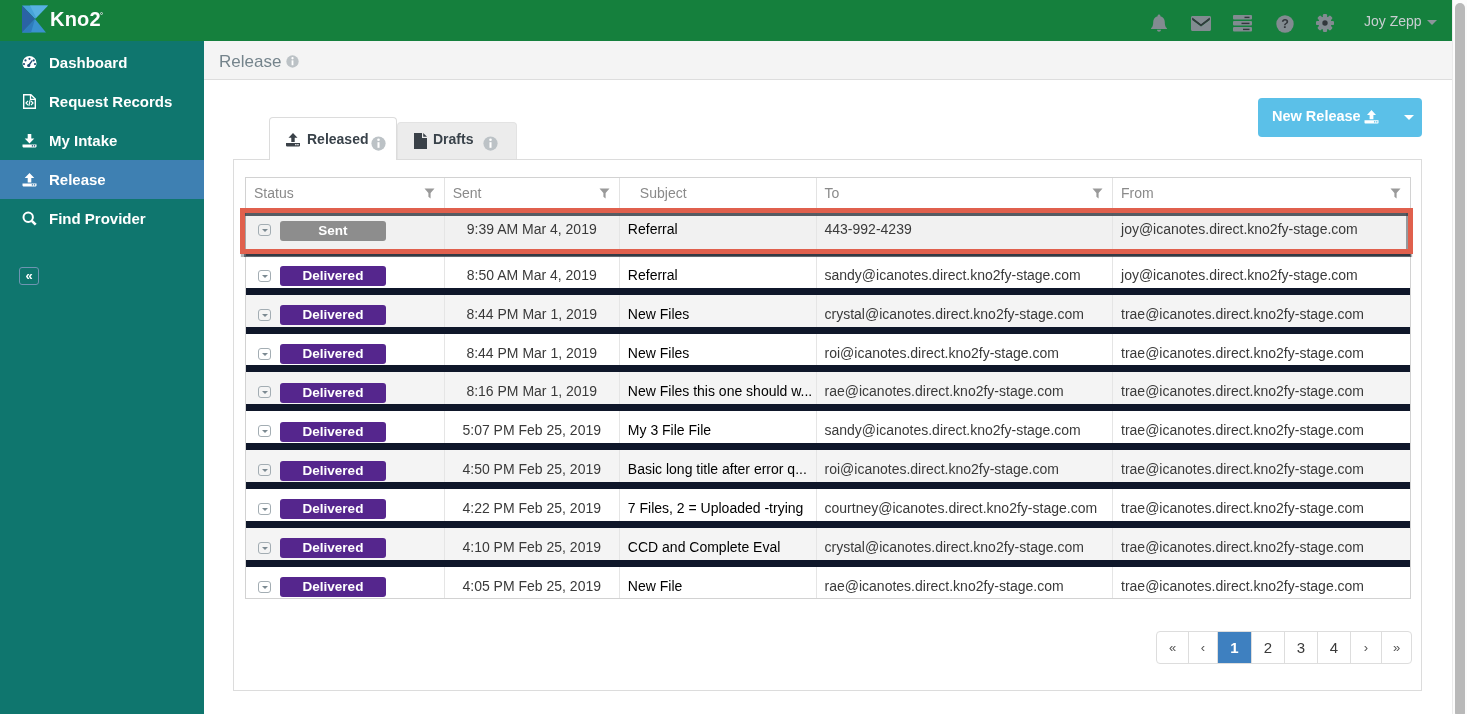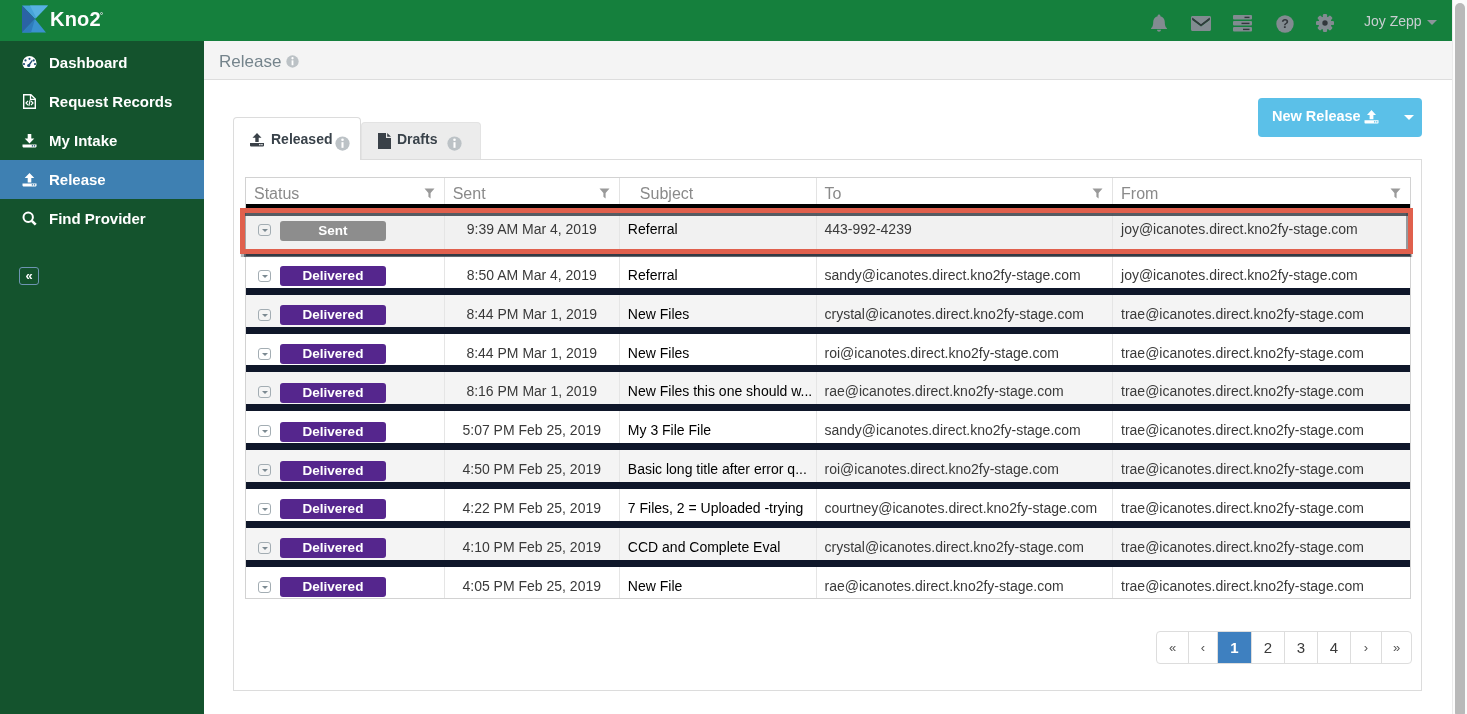--- a/index.html
+++ b/index.html
@@ -5,44 +5,44 @@
 * { margin:0; padding:0; box-sizing:border-box; }
 html,body { width:1467px; height:714px; overflow:hidden; font-family:"Liberation Sans",sans-serif; background:#fff; }
 .topbar { position:absolute; left:0; top:0; width:1452px; height:41px; background:#15803d; }
 .logo { position:absolute; left:22px; top:5px; }
 .logotext { position:absolute; left:50px; top:8px; color:#fdfdfd; font-size:20px; font-weight:bold; letter-spacing:0.2px; }
 .tbicon { position:absolute; top:13px; }
 .joy { position:absolute; left:1364px; top:13px; color:#c9ced2; font-size:14px; }
 .joycaret { position:absolute; left:1427px; top:20px; width:0; height:0; border-left:5px solid transparent; border-right:5px solid transparent; border-top:5px solid #8c959b; }
 .scrolltrack { position:absolute; left:1452px; top:0; width:15px; height:714px; background:#fcfcfc; border-left:1px solid #ebebeb; }
 .scrollthumb { position:absolute; left:2px; top:3px; width:10px; height:715px; background:#b9b9b9; border-radius:5px; }
-.sidebar { position:absolute; left:0; top:41px; width:204px; height:673px; background:#14532d; }
+.sidebar { position:absolute; left:0; top:41px; width:204px; height:673px; background:#0f766e; }
 .sitem { position:relative; height:39px; line-height:39px; color:#fff; font-size:15px; font-weight:600; }
 .sitem .lbl { position:absolute; left:49px; top:0; }
 .sitem .ic { position:absolute; left:21px; top:0; width:17px; height:39px; }
 .sitem.active { background:#3e80b2; }
 .collapse-btn { position:absolute; left:19px; top:226px; width:20px; height:18px; border:1px solid #6e95b2; border-radius:3px; color:#fff; font-size:13px; font-weight:bold; text-align:center; line-height:15px; }
 .main { position:absolute; left:204px; top:41px; width:1248px; height:673px; background:#fff; }
 .pagehead { position:absolute; left:0; top:0; width:1248px; height:39px; background:#f4f4f4; border-bottom:1px solid #dddddd; }
 .pagehead .t { position:absolute; left:15px; top:11px; font-size:17px; color:#75848c; }
 .btn-new { position:absolute; left:1054px; top:57px; width:164px; height:39px; background:#5bc0e8; border-radius:4px; color:#fff; }
 .btn-new .txt { position:absolute; left:14px; top:10px; font-size:14.5px; font-weight:600; }
 .btn-new .up { position:absolute; left:106px; top:12px; }
 .btn-new .caret { position:absolute; left:146px; top:17px; width:0; height:0; border-left:5px solid transparent; border-right:5px solid transparent; border-top:5px solid #fff; }
-.tab { position:absolute; border-radius:4px 4px 0 0; }
+.tab { position:absolute; border-radius:4px 4px 0 0;margin-left:36px; }
 .tab.active { left:29px; top:76px; width:128px; height:43px; background:#fff; border:1px solid #dcdcdc; border-bottom:none; z-index:3; }
 .tab.inactive { left:157px; top:81px; width:120px; height:38px; background:#ececec; border:1px solid #e3e3e3; border-bottom:none; z-index:1; }
 .tab .tic { position:absolute; left:15px; top:15px; }
 .tab .ttxt { position:absolute; left:37px; top:13px; font-size:14px; font-weight:600; color:#39424a; }
 .tab.inactive .tic { left:16px; top:10px; }
 .tab.inactive .ttxt { left:35px; top:8px; }
 .infoi { display:inline-block; }
 .contentbox { position:absolute; left:29px; top:118px; width:1189px; height:532px; background:#fff; border:1px solid #dcdcdc; z-index:2; }
 .grid { position:absolute; left:11px; top:17px; width:1166px; border:1px solid #d2d2d2; }
-.ghead { display:flex; height:32px; border-bottom:6px solid #000000; color:#8a8a8a; font-size:16px; }
+.ghead { display:flex; height:32px; border-bottom:1px solid #000000; color:#8a8a8a; font-size:14px; }
 .ghead .hc { position:relative; line-height:31px; padding-left:8px; border-left:1px solid #e3e3e3; }
 .ghead .hc:first-child { border-left:none; }
 .hc .funnel { position:absolute; right:9px; top:10px; }
 .grow { display:flex; height:38.85px; border-top:7px solid #0f172a; font-size:14px; color:#3a3a3a; position:relative; }
 .grow:first-of-type { border-top:none; }
 .grow.alt { background:#f4f4f4; }
 .grow.sel { background:#f1f1f1; }
 .gc { position:relative; border-left:1px solid #e5e5e5; overflow:hidden; white-space:nowrap; line-height:39.5px; }
 .gc:first-child { border-left:none; }
 .c1 { width:198px; } .c2 { width:175.5px; text-align:center; } .c3 { width:197px; padding-left:8px; } .c4 { width:297px; padding-left:8px; } .c5 { width:298.5px; padding-left:8px; }

